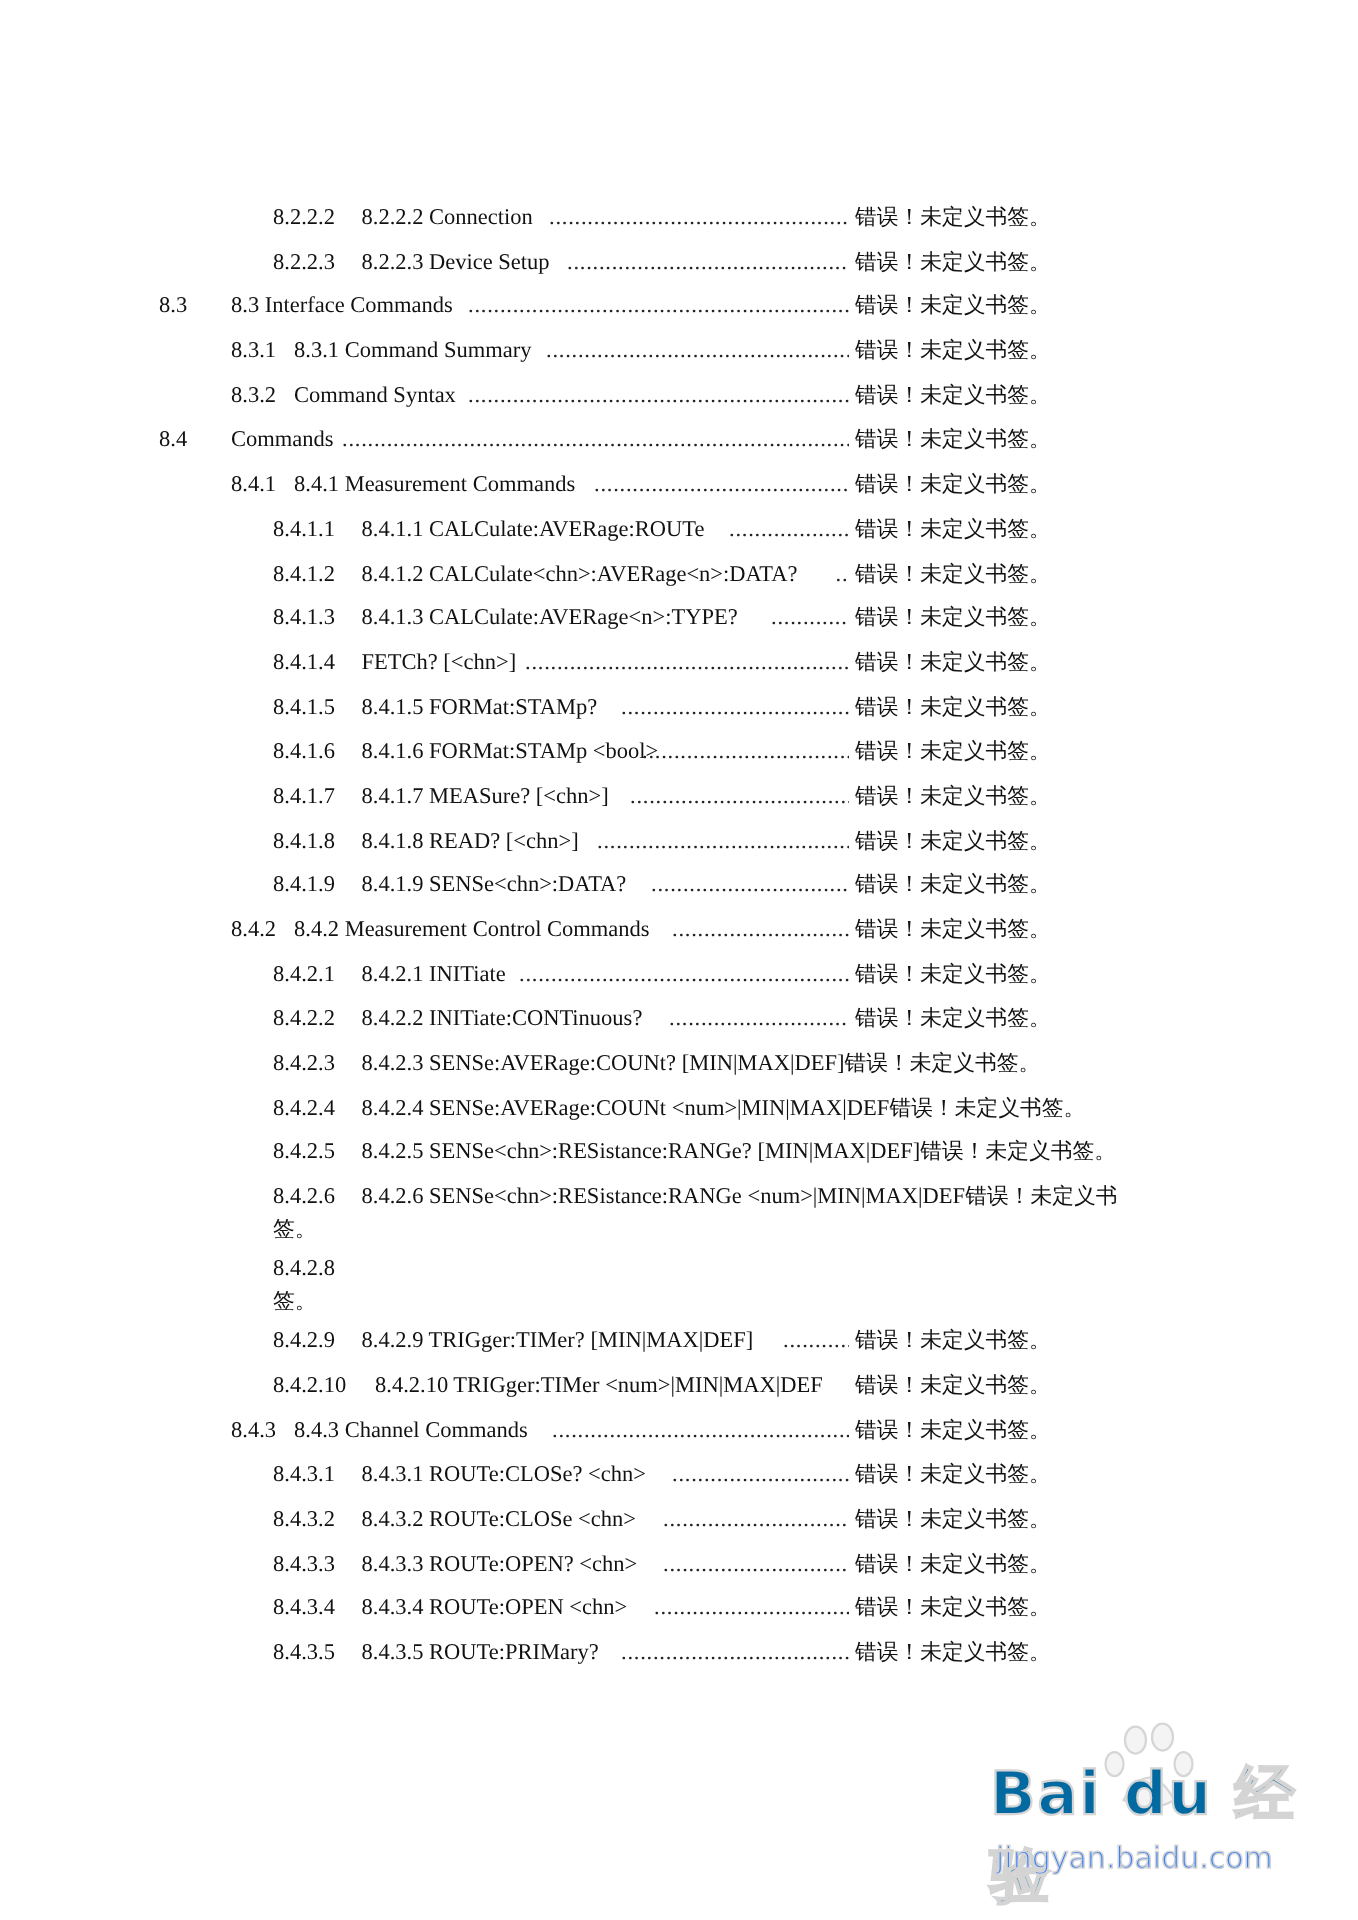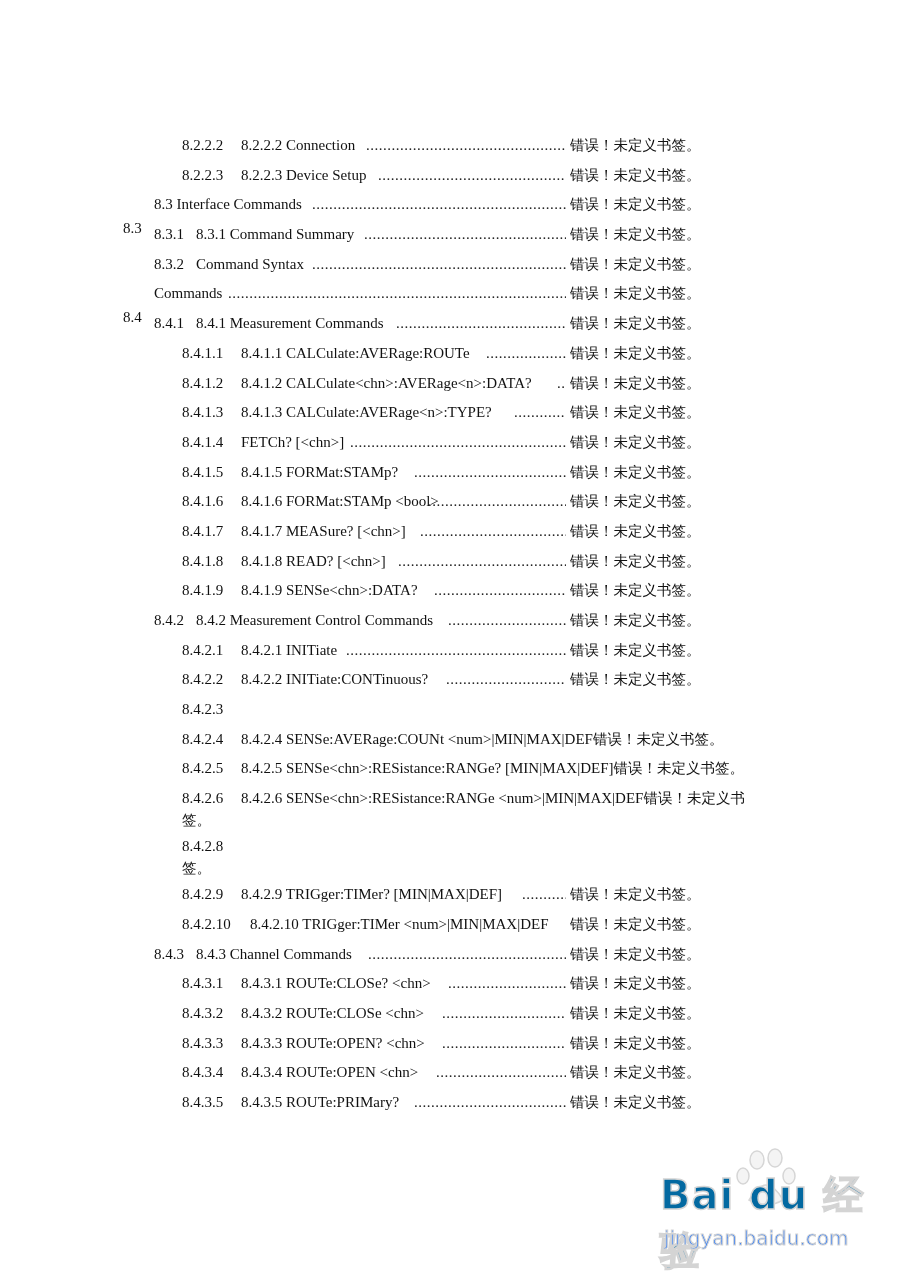--- a/index.html
+++ b/index.html
@@ -6,21 +6,21 @@
   body { width: 905px; height: 1280px; position: relative; overflow: hidden;
          font-family: "Liberation Serif", "DejaVu Serif", serif; color: #111; }
   .page { position: absolute; left: 0; top: 0; width: 905px; height: 1280px; }
   .toc { position: absolute; left: 0; top: 134px; width: 905px; }
   .row { position: relative; height: 29.7px; font-size: 15px; line-height: 22px; white-space: nowrap; }
   .row.wrap { height: 48px; }
   .num { position: absolute; top: 0; }
   .title { position: absolute; top: 0; }
   .leader { position: absolute; top: 0; overflow: hidden; color: #222; letter-spacing: 0.5px; }
   .err { position: absolute; top: 0; left: 570px; font-family: "DejaVu Sans", sans-serif; font-size: 14.5px; }
-  .l1 .num { left: 123px; margin-top: 24px; } .l1 .title { left: 154px; }
+  .l1 .num { left: 106px; } .l1 .title { left: 154px; }
   .l2 .num { left: 154px; } .l2 .title { left: 196px; }
   .l3 .num { left: 182px; } .l3 .title { left: 241px; }
   .l3x .num { left: 182px; } .l3x .title { left: 250px; }
   .inline-err { font-family: "DejaVu Sans", sans-serif; font-size: 14.5px; }
   .cont { position: absolute; left: 182px; top: 22px; font-family: "DejaVu Sans", sans-serif; font-size: 14.5px; }
   .watermark { position: absolute; left: 640px; top: 1148px; width: 240px; height: 120px; color: #e6e6e6; }
   .wm-logo { position: absolute; left: 20px; top: 20px; font-family: "DejaVu Sans", sans-serif; font-weight: bold;
              font-size: 40px; color: #0369a1; -webkit-text-stroke: 1.5px #d4d4d4; letter-spacing: 1px; }
   .wm-url { position: absolute; left: 24px; top: 78px; font-family: "DejaVu Sans", sans-serif; font-size: 20px;
             color: #3b82f6; -webkit-text-stroke: 1px #d4d4d4; }
@@ -160,20 +160,21 @@
 
     <div class="row l3">
       <span class="num">8.4.2.2</span>
       <span class="title">8.4.2.2 INITiate:CONTinuous?</span>
       <span class="leader" style="left:446px;width:120px;">.......................................</span>
       <span class="err">错误！未定义书签。</span>
     </div>
 
     <div class="row l3">
       <span class="num">8.4.2.3</span>
+      <span class="title"><span>8.4.2.3 SENSe:AVERage:COUNt? [MIN|MAX|DEF]</span><span class="inline-err">错误！未定义书签。</span></span>
     </div>
 
     <div class="row l3">
       <span class="num">8.4.2.4</span>
       <span class="title"><span>8.4.2.4 SENSe:AVERage:COUNt &lt;num&gt;|MIN|MAX|DEF</span><span class="inline-err">错误！未定义书签。</span></span>
     </div>
 
     <div class="row l3">
       <span class="num">8.4.2.5</span>
       <span class="title"><span>8.4.2.5 SENSe&lt;chn&gt;:RESistance:RANGe? [MIN|MAX|DEF]</span><span class="inline-err">错误！未定义书签。</span></span>

